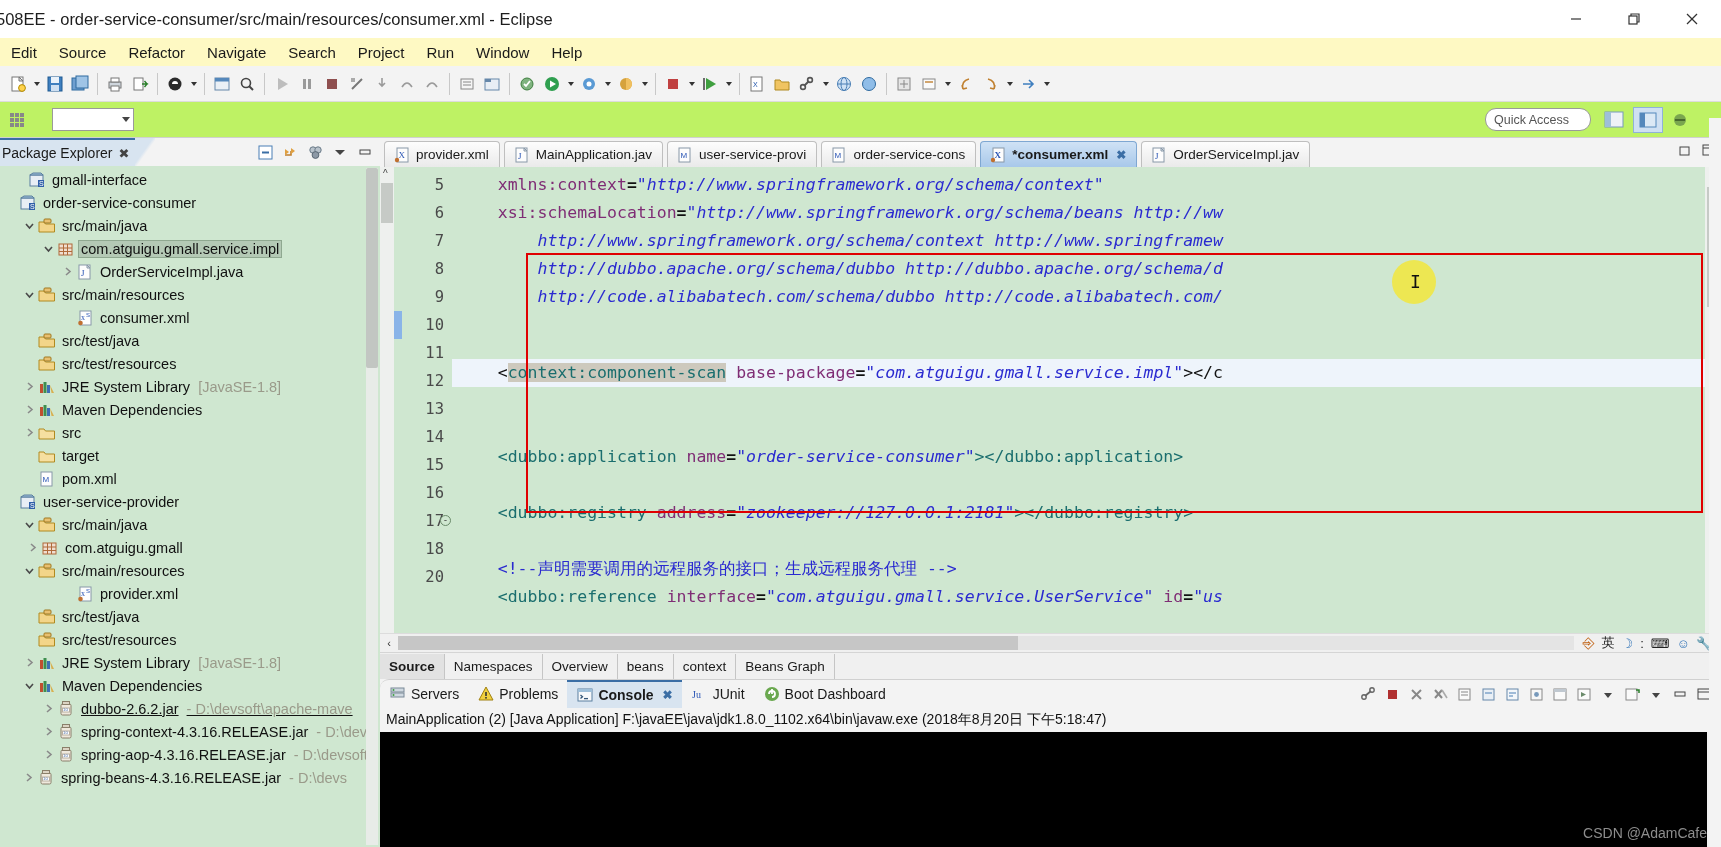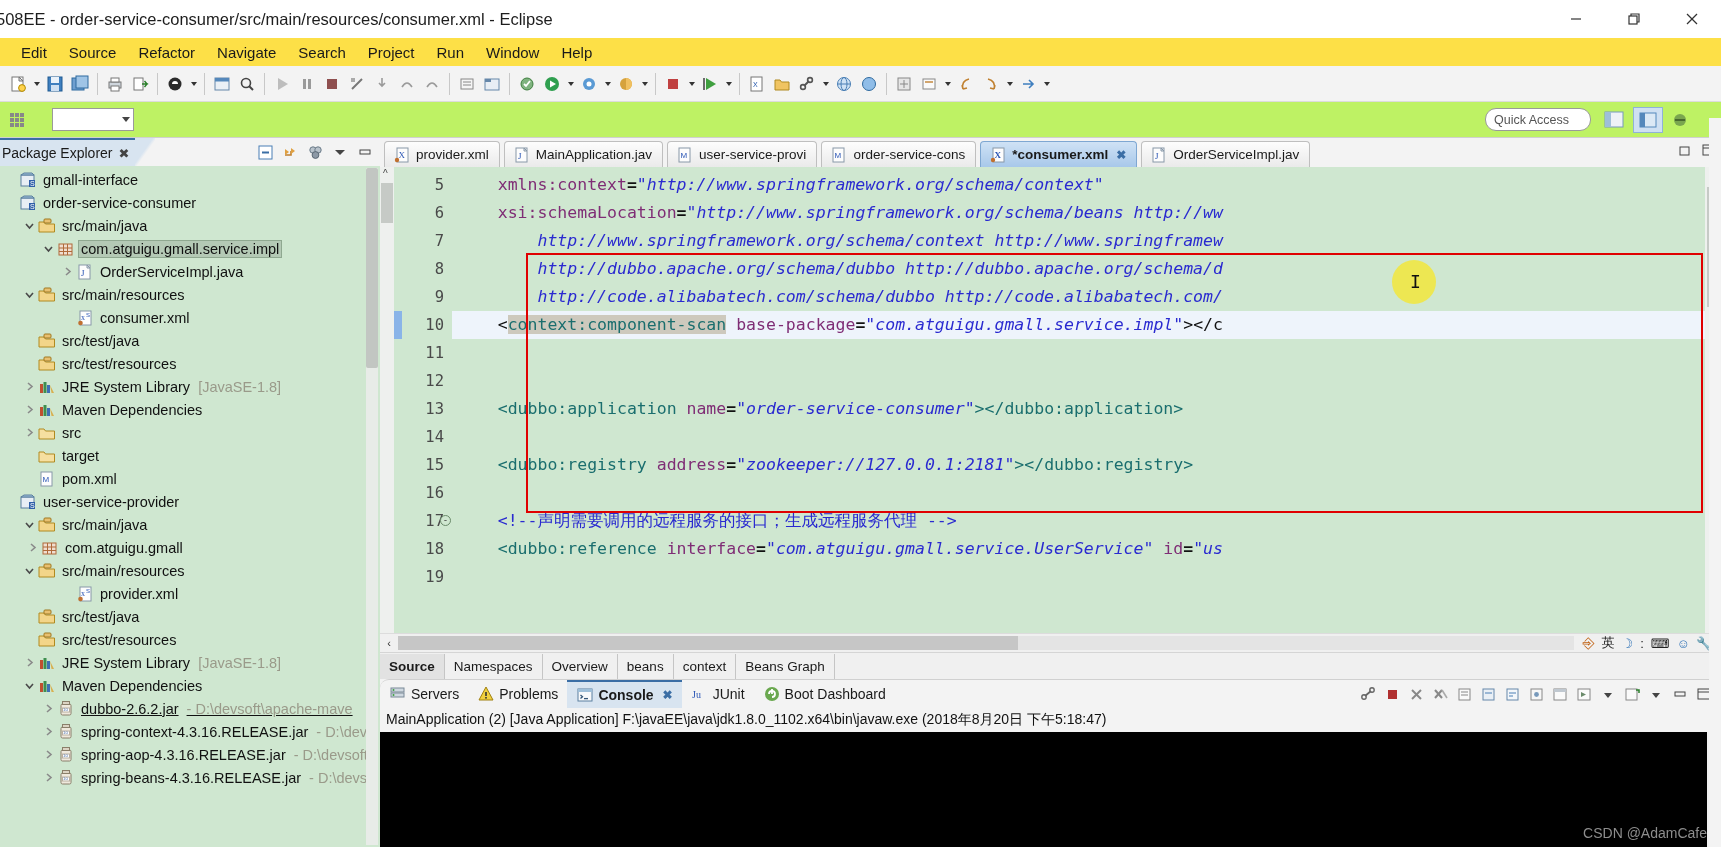--- a/index.html
+++ b/index.html
@@ -37,23 +37,22 @@
   .win-btn {
     width: 58px; height: 38px;
     display: flex; align-items: center; justify-content: center;
     color: #333;
   }
   .win-btn svg { display: block; }
 
   
   .menubar {
     height: 28px; min-height: 28px;
-    background: #fde047;
+    background: #fef9c3;
     display: flex; align-items: center;
-    padding-left: 10px;
     position: relative;
   }
   .menu-item {
     font-size: 15px; color: #1a1a1a;
     padding: 2px 11px;
     white-space: nowrap;
   }
 
   
   .toolbar {
@@ -231,21 +230,21 @@
 
   .codecol { flex: 1; position: relative; min-width: 0; overflow: hidden; padding-top: 4px; background: #cfe7d0; }
   .cline {
     height: 28px; line-height: 28px;
     font-family: "DejaVu Sans Mono", monospace;
     font-size: 16.5px;
     white-space: pre;
     padding-left: 6px;
     color: #111;
   }
-  .cline.cur { background: #eef4fb; }
+  .cline.cur { background: #eef4fb; margin-top: 48px; }
   .t-attr { color: #7f2d75; }       
   .t-val  { color: #2a2ad0; font-style: italic; }  
   .t-tag  { color: #1a6e6e; }       
   .t-punc { color: #111; }
   .t-comment { color: #2a2ad0; }
   .t-hl { background: #cdc9bd; }
   .t-eq { color: #111; font-weight: bold; }
 
   .redbox {
     position: absolute;
@@ -670,21 +669,21 @@
           </div>
           <div class="pkg-tool">
             <svg width="16" height="16">
                 <rect x="3" y="6" width="10" height="4" fill="none" stroke="#444"></rect>
               </svg>
           </div>
         </div>
       </div>
 
       <div class="pkg-tree" id="pkg-tree-root">
-          <div class="trow" style="padding-left: 2px;">
+          <div class="trow" style="padding-left: 11px;">
             <span class="twist"></span>
             <span class="ticon">
               <svg width="18" height="18" viewBox="0 0 18 18">
                 <rect x="2" y="4" width="13" height="11" fill="#e8eef5" stroke="#5a7f9f"></rect>
                 <path d="M2 4 l3 -2 h8 l2 2z" fill="#9ebfd9" stroke="#5a7f9f"></path>
                 <rect x="10" y="9" width="6" height="7" fill="#2f5fa8"></rect>
                 <text x="11" y="15.3" font-size="7" fill="#fff" font-family="sans-serif">S</text>
               </svg>
             </span>
             <span class="tlabel">gmall-interface</span>
@@ -1024,21 +1023,21 @@
               <svg width="18" height="18" viewBox="0 0 18 18">
                 <rect x="4" y="4" width="10" height="11" rx="1.5" fill="#efe9dd" stroke="#8a7f6a"></rect>
                 <rect x="5.5" y="1.5" width="7" height="3" fill="#dcd4c4" stroke="#8a7f6a"></rect>
                 <rect x="5.5" y="8" width="7" height="4" fill="#fff" stroke="#b9b0a0"></rect>
                 <text x="6" y="11.4" font-size="4.4" fill="#4a6fa8" font-family="sans-serif">10</text>
               </svg>
             </span>
             <span class="tlabel">spring-aop-4.3.16.RELEASE.jar</span>
             <span class="tdim">- D:\devsoft</span>
           </div>
-          <div class="trow" style="padding-left: 40px;">
+          <div class="trow" style="padding-left: 20px;">
             <span class="twist">
               <svg width="11" height="11">
                 <polyline points="4,2 8,5.5 4,9" fill="none" stroke="#8a8a8a" stroke-width="1.6"></polyline>
               </svg>
             </span>
             <span class="ticon">
               <svg width="18" height="18" viewBox="0 0 18 18">
                 <rect x="4" y="4" width="10" height="11" rx="1.5" fill="#efe9dd" stroke="#8a7f6a"></rect>
                 <rect x="5.5" y="1.5" width="7" height="3" fill="#dcd4c4" stroke="#8a7f6a"></rect>
                 <rect x="5.5" y="8" width="7" height="4" fill="#fff" stroke="#b9b0a0"></rect>
@@ -1145,21 +1144,21 @@
             <span class="gcursor" style="top: 144px;"></span>
             <div class="gnum">10</div>
             <div class="gnum">11</div>
             <div class="gnum">12</div>
             <div class="gnum">13</div>
             <div class="gnum">14</div>
             <div class="gnum">15</div>
             <div class="gnum">16</div>
             <div class="gnum">17<span class="fold">-</span></div>
             <div class="gnum">18</div>
-            <div class="gnum">19</div>
+            <div class="gnum">20</div>
           </div>
         <div class="codecol" id="code-root">
           <div class="redbox" style="left:74px; top:86px; right:2px; height:260px;"></div>
           <div class="cursor-blob" style="left:940px; top:93px;"></div>
           <div class="caret-i" style="left:958px; top:104px;">I</div>
         <div class="cline"><span class="t-punc">    </span><span class="t-attr">xmlns:context</span><span class="t-eq">=</span><span class="t-val">"http://www.springframework.org/schema/context"</span></div>
             <div class="cline"><span class="t-punc">    </span><span class="t-attr">xsi:schemaLocation</span><span class="t-eq">=</span><span class="t-val">"http://www.springframework.org/schema/beans http://ww</span></div>
             <div class="cline"><span class="t-val">        http://www.springframework.org/schema/context http://www.springframew</span></div>
             <div class="cline"><span class="t-val">        http://dubbo.apache.org/schema/dubbo http://dubbo.apache.org/schema/d</span></div>
             <div class="cline"><span class="t-val">        http://code.alibabatech.com/schema/dubbo http://code.alibabatech.com/</span></div>

